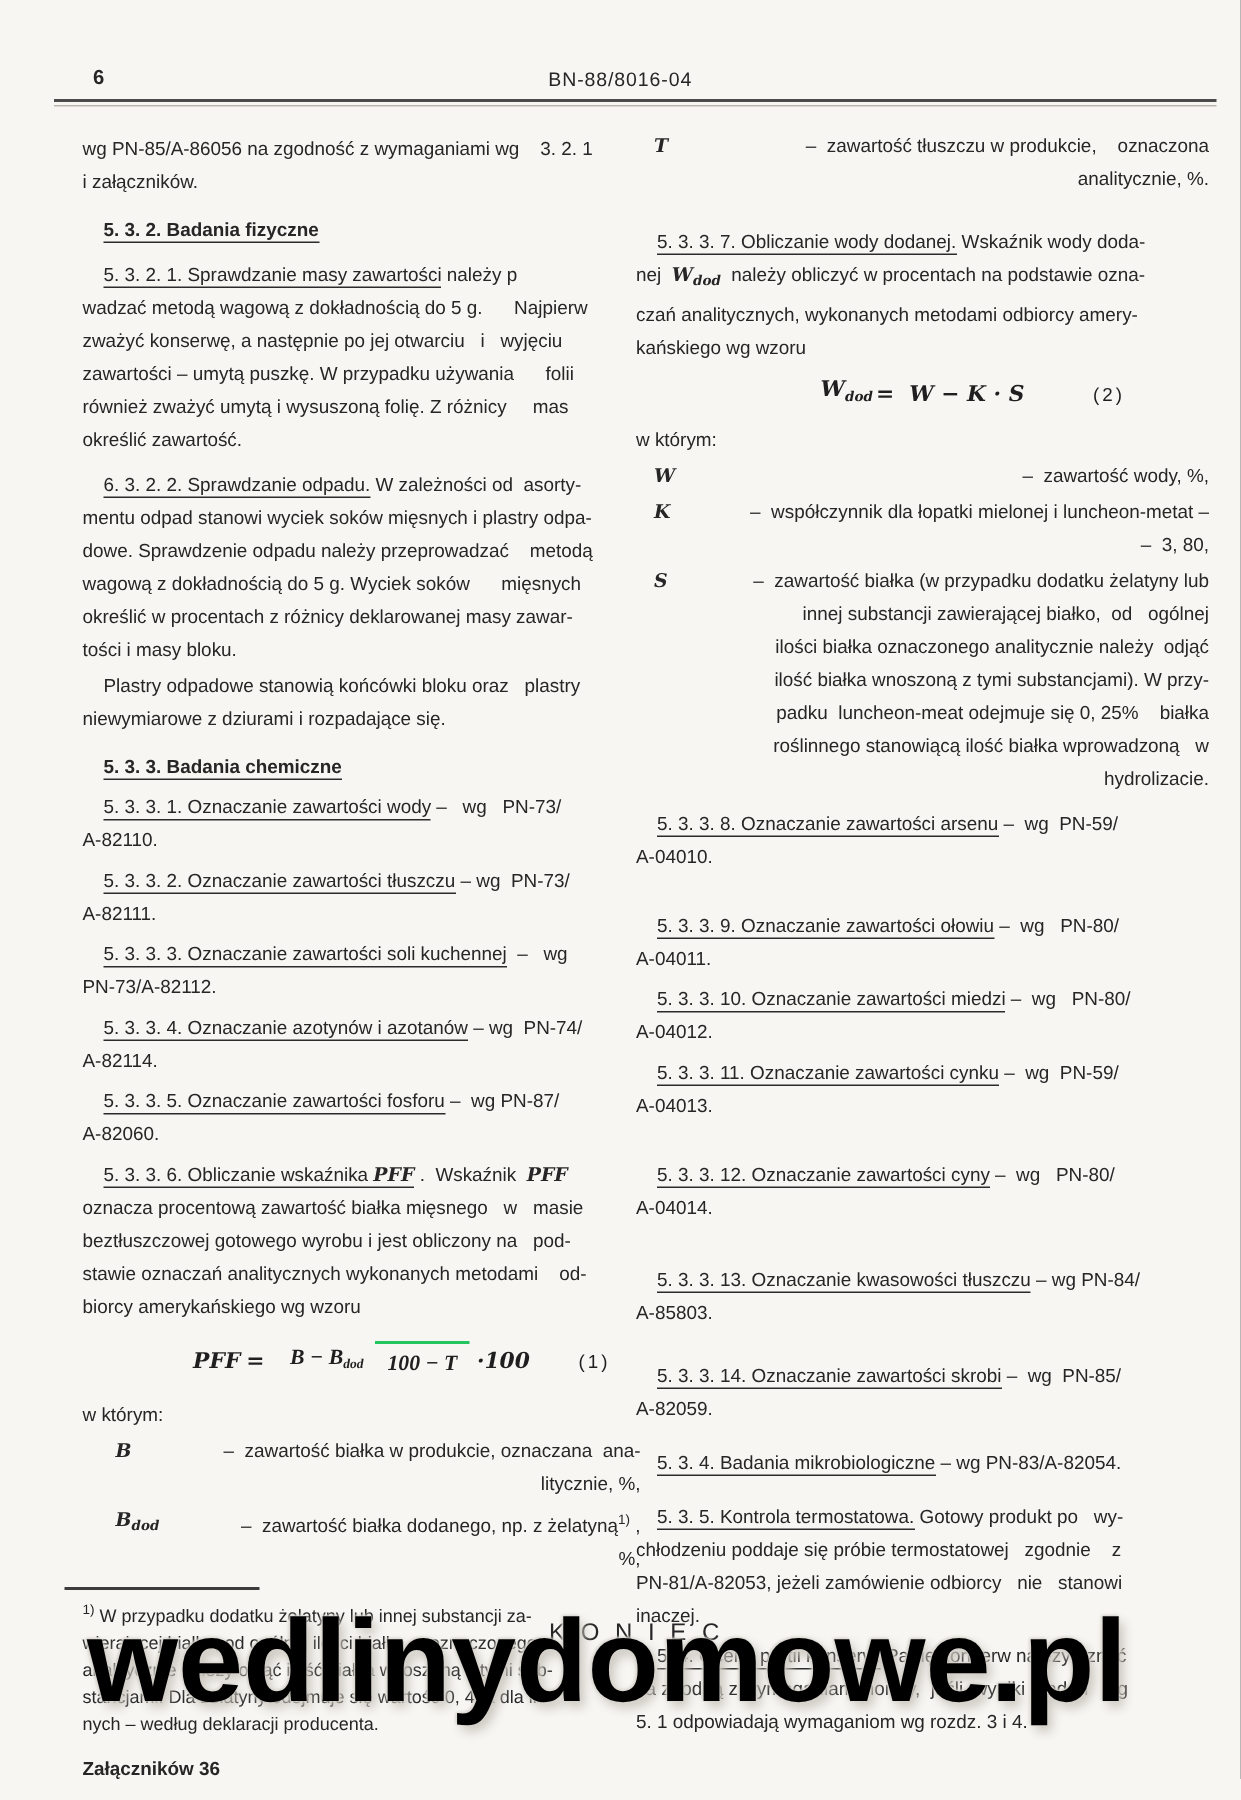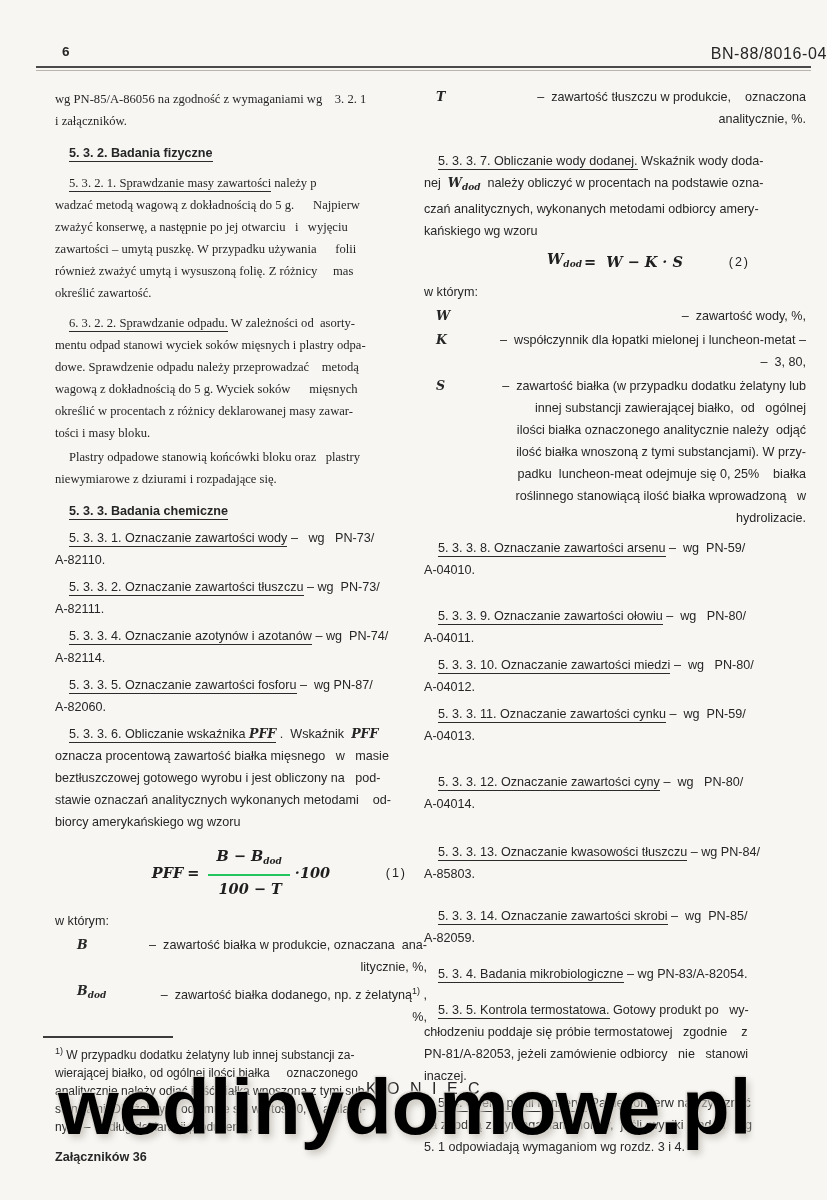--- a/index.html
+++ b/index.html
@@ -3,48 +3,48 @@
 <meta charset="utf-8">
 <style>
   html,body{margin:0;padding:0;background:#888;}
   .page{
     position:relative;width:827px;height:1200px;margin:0 auto;
     background:#f7f6f3;overflow:hidden;
     font-family:"Liberation Sans",sans-serif;color:#262626;
   }
   
   .pagenum{position:absolute;left:62px;top:44px;font-size:13.5px;font-weight:bold;}
-  .doctitle{position:absolute;left:0;right:0;top:45px;text-align:right;font-size:16px;letter-spacing:0.6px;}
+  .doctitle{position:absolute;left:0;right:0;top:45px;text-align:center;font-size:13px;letter-spacing:0.6px;}
   .headrule{position:absolute;left:36px;right:16px;top:66px;border-top:2px solid #4a4a4a;}
   .headrule2{position:absolute;left:36px;right:16px;top:70px;border-top:1px solid #b9b5ae;}
   
   .col{position:absolute;top:84px;font-size:12.6px;line-height:22px;}
   .col-left{left:55px;width:372px;}
   .col-right{left:424px;width:382px;}
-  .para{margin:4px 0 0 0;text-indent:14px;font-family:Liberation Serif, serif;}
+  .para{margin:4px 0 0 0;text-indent:14px;}
   .para.tight{margin-top:2px;}
   .noindent{text-indent:0;}
   .pl{white-space:pre-wrap;}
   .heading{margin:10px 0 2px 0;text-indent:14px;font-weight:bold;}
   .u{border-bottom:1px solid #2b2b2b;padding-bottom:1px;}
   .refpara{margin:5px 0 0 0;text-indent:14px;}
   .gap8{margin-top:8px;}.gap14{margin-top:14px;}.gap20{margin-top:20px;}
   .gap24{margin-top:24px;}.gap26{margin-top:26px;}
   .mvar{font-family:"DejaVu Serif",serif;font-style:italic;font-weight:bold;}
   sub{font-size:9px;vertical-align:-3px;}
   sup{font-size:9px;vertical-align:5px;}
   
   .formula{position:relative;display:flex;align-items:center;justify-content:center;
     margin:12px 0 10px 0;font-family:"DejaVu Serif",serif;font-style:italic;
     font-weight:bold;font-size:14.5px;color:#1f1f1f;}
   .formula .ftag{position:absolute;top:50%;transform:translateY(-50%);
     font-family:"Liberation Sans",sans-serif;font-style:normal;font-weight:normal;font-size:12.5px;letter-spacing:2px;}
   .f1 .ftag{right:20px;}
   .f2 .ftag{right:56px;}
-  .frac{display:inline-flex;flex-direction:column;text-align:right;margin:0 5px;vertical-align:middle;}
+  .frac{display:inline-flex;flex-direction:row;text-align:left;margin:0 5px;vertical-align:middle;font-family:Liberation Serif, serif;}
   .fnum{padding:0 8px 2px 8px;}
   .fden{border-top:2px solid #22c55e;padding:2px 8px 0 8px;}
   .f2{margin:6px 0 4px 0;}
   
   .defrow{display:flex;margin-top:2px;}
   .defrow .defterm{flex:0 0 58px;padding-left:22px;box-sizing:border-box;}
   .defrow-r .defterm{flex:0 0 40px;padding-left:12px;}
   .defrow .deftext{flex:1;text-align:right;}
   .wktorym{margin:6px 0 2px 0;}
   
@@ -93,20 +93,22 @@
 
     <p class="para tight pl">Plastry odpadowe stanowią końcówki bloku oraz   plastry
 niewymiarowe z dziurami i rozpadające się.</p>
 
     <p class="heading"><span class="u">5. 3. 3. Badania chemiczne</span></p>
 
     <p class="refpara"><span class="u">5. 3. 3. 1. Oznaczanie zawartości wody</span><span class="pl"> –   wg   PN-73/
 A-82110.</span></p>
     <p class="refpara"><span class="u">5. 3. 3. 2. Oznaczanie zawartości tłuszczu</span><span class="pl"> – wg  PN-73/
 A-82111.</span></p>
+    <p class="refpara"><span class="u">5. 3. 3. 3. Oznaczanie zawartości soli kuchennej</span><span class="pl">  –   wg
+PN-73/A-82112.</span></p>
     <p class="refpara"><span class="u">5. 3. 3. 4. Oznaczanie azotynów i azotanów</span><span class="pl"> – wg  PN-74/
 A-82114.</span></p>
     <p class="refpara"><span class="u">5. 3. 3. 5. Oznaczanie zawartości fosforu</span><span class="pl"> –  wg PN-87/
 A-82060.</span></p>
 
     <p class="refpara"><span class="u"><span>5. 3. 3. 6. Obliczanie wskaźnika </span><span class="mvar">PFF</span></span><span class="pl"> .  Wskaźnik  </span><span class="mvar">PFF</span><span class="pl">
 oznacza procentową zawartość białka mięsnego   w   masie
 beztłuszczowej gotowego wyrobu i jest obliczony na   pod-
 stawie oznaczań analitycznych wykonanych metodami    od-
 biorcy amerykańskiego wg wzoru</span></p>

